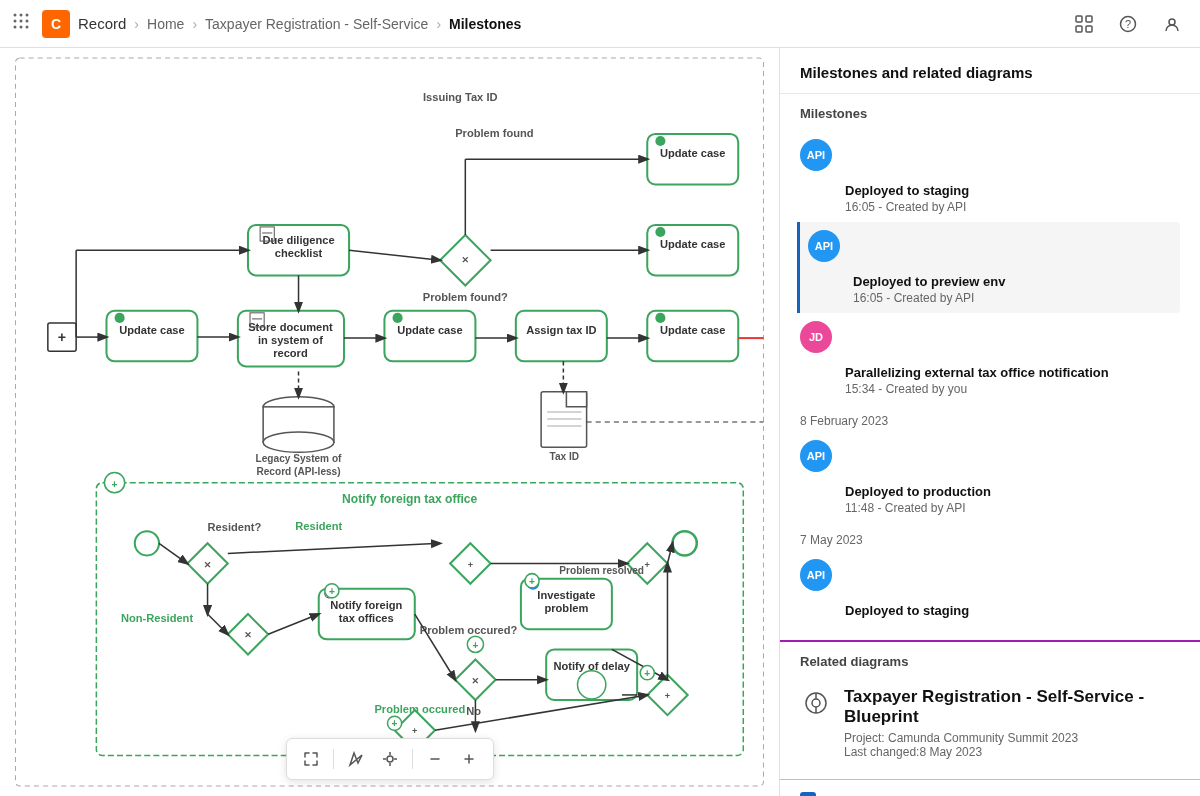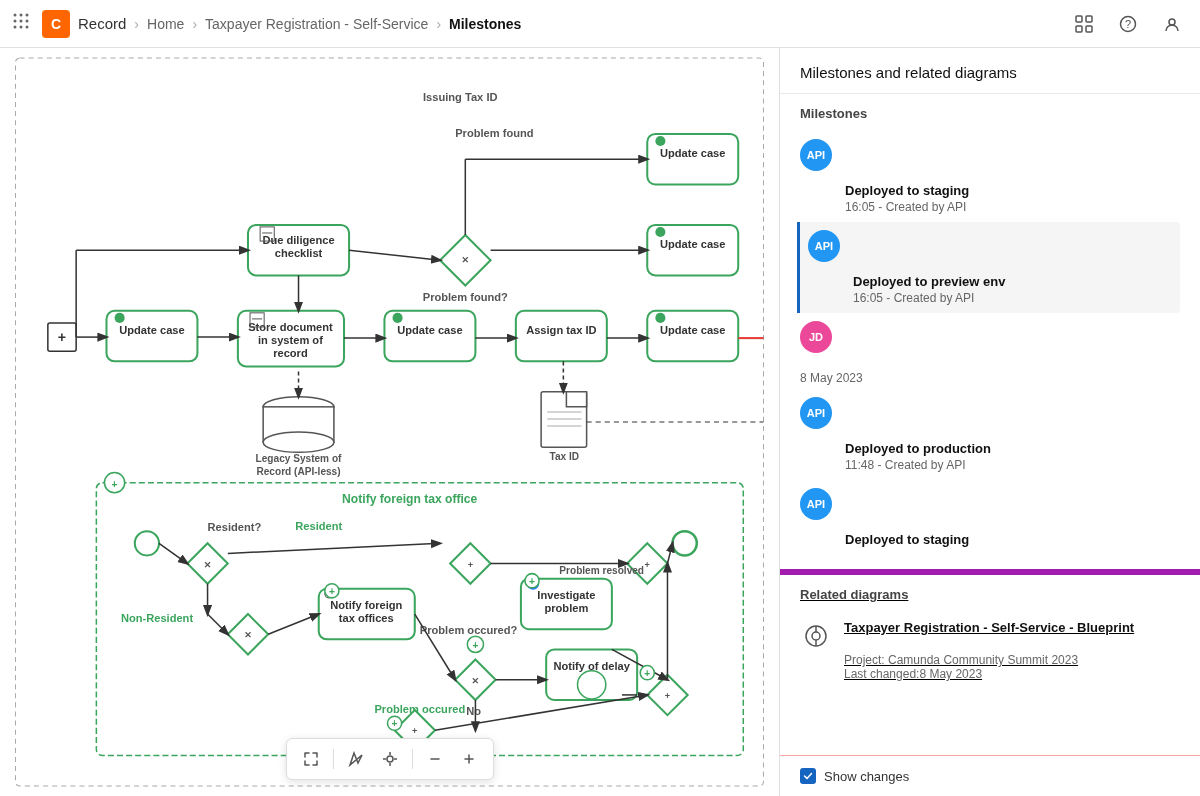--- a/index.html
+++ b/index.html
@@ -31,21 +31,21 @@
       border-right: 1px solid #e0e0e0;
       font-weight: bold;
     }
 
     
     .sidebar {
       width: 420px; flex-shrink: 0; background: #fff; display: flex; flex-direction: column;
       overflow-y: auto;
     }
     .sidebar-header { padding: 16px 20px 12px; border-bottom: 1px solid #e8e8e8; }
-    .sidebar-header h2 { font-size: 15px; font-weight: 400; color: #111; }
+    .sidebar-header h2 { font-size: 15px; font-weight: 700; color: #111; }
 
     .milestones-section { padding: 12px 20px; }
     .section-label { font-size: 13px; font-weight: 600; color: #444; margin-bottom: 10px; }
 
     .milestone-item {
       display: flex; align-items: flex-start; gap: 12px; padding: 8px 0;
       border-left: 3px solid transparent; margin-left: -3px; flex-direction: column;
     }
     .milestone-item.active { background: #f5f5f5; border-left-color: #1565c0; padding-left: 8px; border-radius: 0 4px 4px 0; }
 
@@ -55,28 +55,28 @@
     }
     .avatar-api { background: #2196f3; }
     .avatar-jd { background: #ec4899; }
 
     .milestone-content { flex: 1; margin-left: 45px; }
     .milestone-title { font-size: 13px; font-weight: 600; color: #111; margin-bottom: 2px; }
     .milestone-meta { font-size: 12px; color: #666; }
 
     .date-separator { font-size: 12px; color: #666; padding: 10px 0 4px; font-weight: 500; }
 
-    .related-section { padding: 12px 20px; border-top: 6px solid #a21caf; text-decoration: underline; }
+    .related-section { padding: 12px 20px; border-top: 2px solid #a21caf; }
     .related-item { display: flex; align-items: flex-start; gap: 12px; padding: 8px 0; }
     .related-icon {
       width: 32px; height: 32px; border-radius: 4px; display: flex; align-items: center;
       justify-content: center; color: #555; flex-shrink: 0;
     }
     .related-content { flex: 1; }
-    .related-title { font-size: 13px; font-weight: 600; color: #111; margin-bottom: 18px; }
+    .related-title { font-size: 17px; font-weight: 600; color: #111; margin-bottom: 4px; }
     .related-meta { font-size: 12px; color: #666; }
 
     
     .sidebar-footer {
       padding: 12px 20px; border-top: 1px solid #fca5a5; display: flex; align-items: center; gap: 8px;
       margin-top: auto;
     }
     .checkbox-custom {
       width: 16px; height: 16px; background: #1565c0; border-radius: 3px;
       display: flex; align-items: center; justify-content: center; cursor: pointer;
@@ -391,32 +391,37 @@
       <div class="milestone-item active">
         <div class="avatar avatar-api">API</div>
         <div class="milestone-content">
           <div class="milestone-title">Deployed to preview env</div>
           <div class="milestone-meta">16:05 - Created by API</div>
         </div>
       </div>
 
       <div class="milestone-item">
         <div class="avatar avatar-jd">JD</div>
-      </div>
-
-      <div class="date-separator">8 May 2023</div>
+        <div class="milestone-content">
+          <div class="milestone-title">Parallelizing external tax office notification</div>
+          <div class="milestone-meta">15:34 - Created by you</div>
+        </div>
+      </div>
+
+      <div class="date-separator">8 February 2023</div>
 
       <div class="milestone-item">
         <div class="avatar avatar-api">API</div>
         <div class="milestone-content">
           <div class="milestone-title">Deployed to production</div>
           <div class="milestone-meta">11:48 - Created by API</div>
         </div>
       </div>
 
+      <div class="date-separator">7 May 2023</div>
 
       <div class="milestone-item">
         <div class="avatar avatar-api">API</div>
         <div class="milestone-content">
           <div class="milestone-title">Deployed to staging</div>
         </div>
       </div>
     </div>
 
     <div class="related-section">

